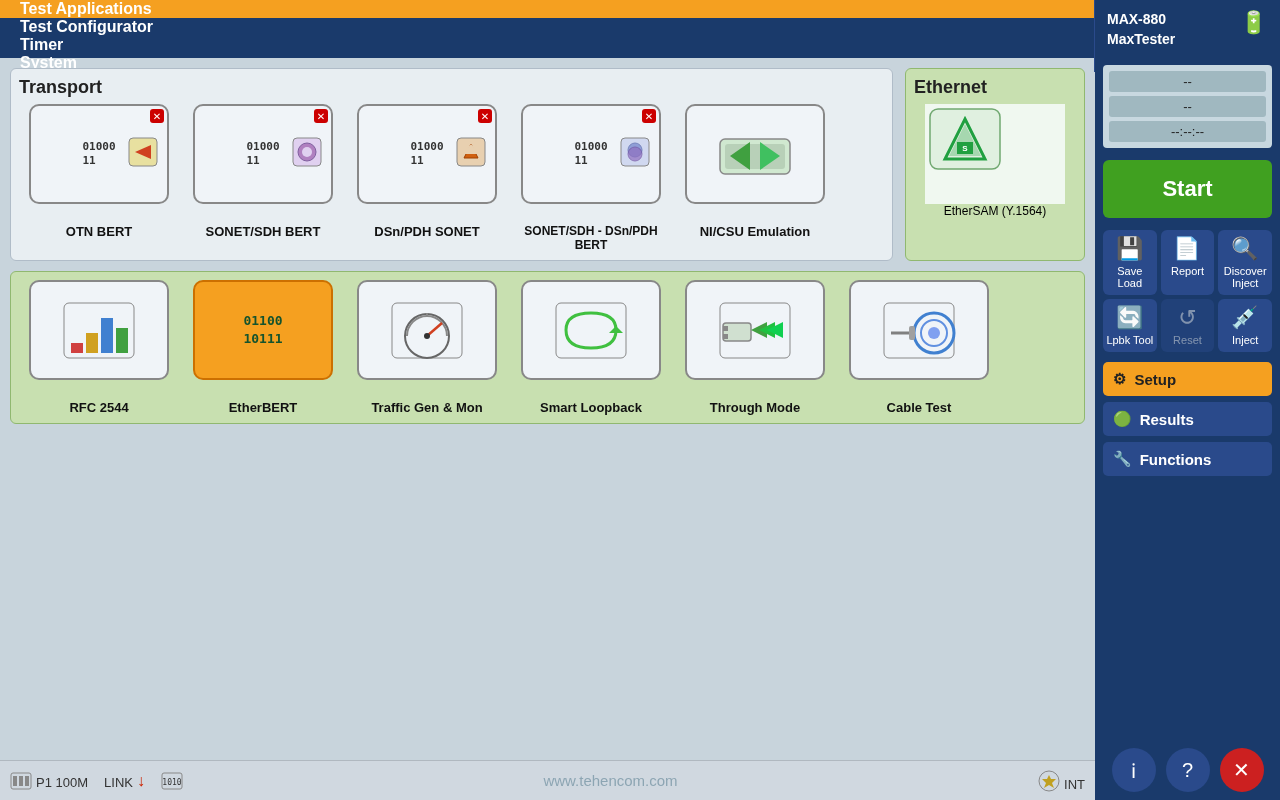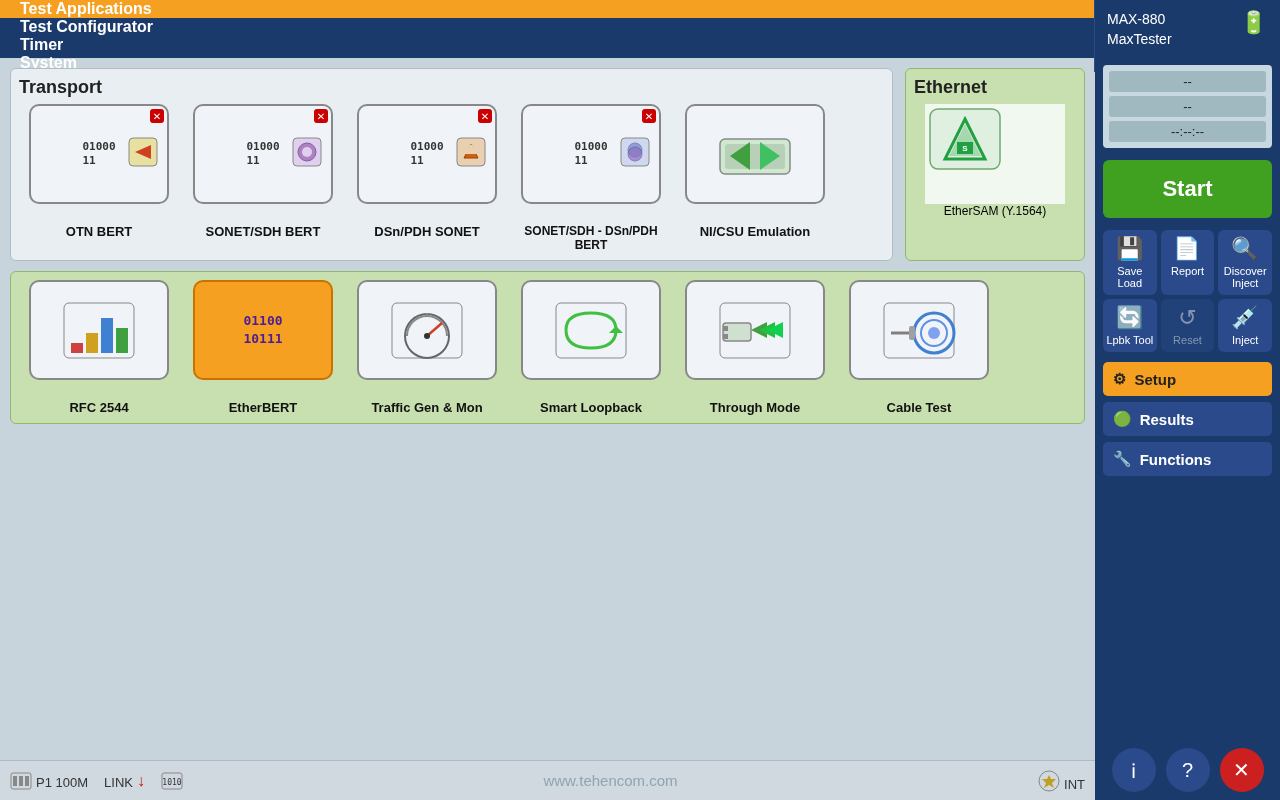--- a/index.html
+++ b/index.html
@@ -163,21 +163,21 @@
     #sidebar-header {
       background: #1a3a6b;
       color: white;
       padding: 10px 12px;
       display: flex;
       justify-content: space-between;
       align-items: flex-start;
     }
     #sidebar-title {
       font-size: 14px;
-      font-weight: normal;
+      font-weight: bold;
       line-height: 1.4;
     }
     #battery-icon {
       font-size: 22px;
       color: #90d050;
     }
     #display-panel {
       background: #c8d8e0;
       margin: 6px 8px;
       border-radius: 4px;
@@ -459,21 +459,21 @@
             <rect x="42" y="20" width="12" height="35" fill="#4080d0"></rect>
             <rect x="57" y="30" width="12" height="25" fill="#40a040"></rect>
           </svg>
         </div>
         <div class="icon-label">RFC 2544</div>
       </div>
 
       <div class="app-icon">
         <div class="icon-box selected">
           <div class="binary-icon-wrapper">
-            <div style="font-family:monospace;font-size:13px;font-weight:bold;color:#4c1d95;line-height:1.4;">
+            <div style="font-family:monospace;font-size:13px;font-weight:bold;color:#14532d;line-height:1.4;">
               01100<br>10111
             </div>
           </div>
         </div>
         <div class="icon-label">EtherBERT</div>
       </div>
 
       <div class="app-icon">
         <div class="icon-box">
           <svg width="80" height="65" viewBox="0 0 80 65">

